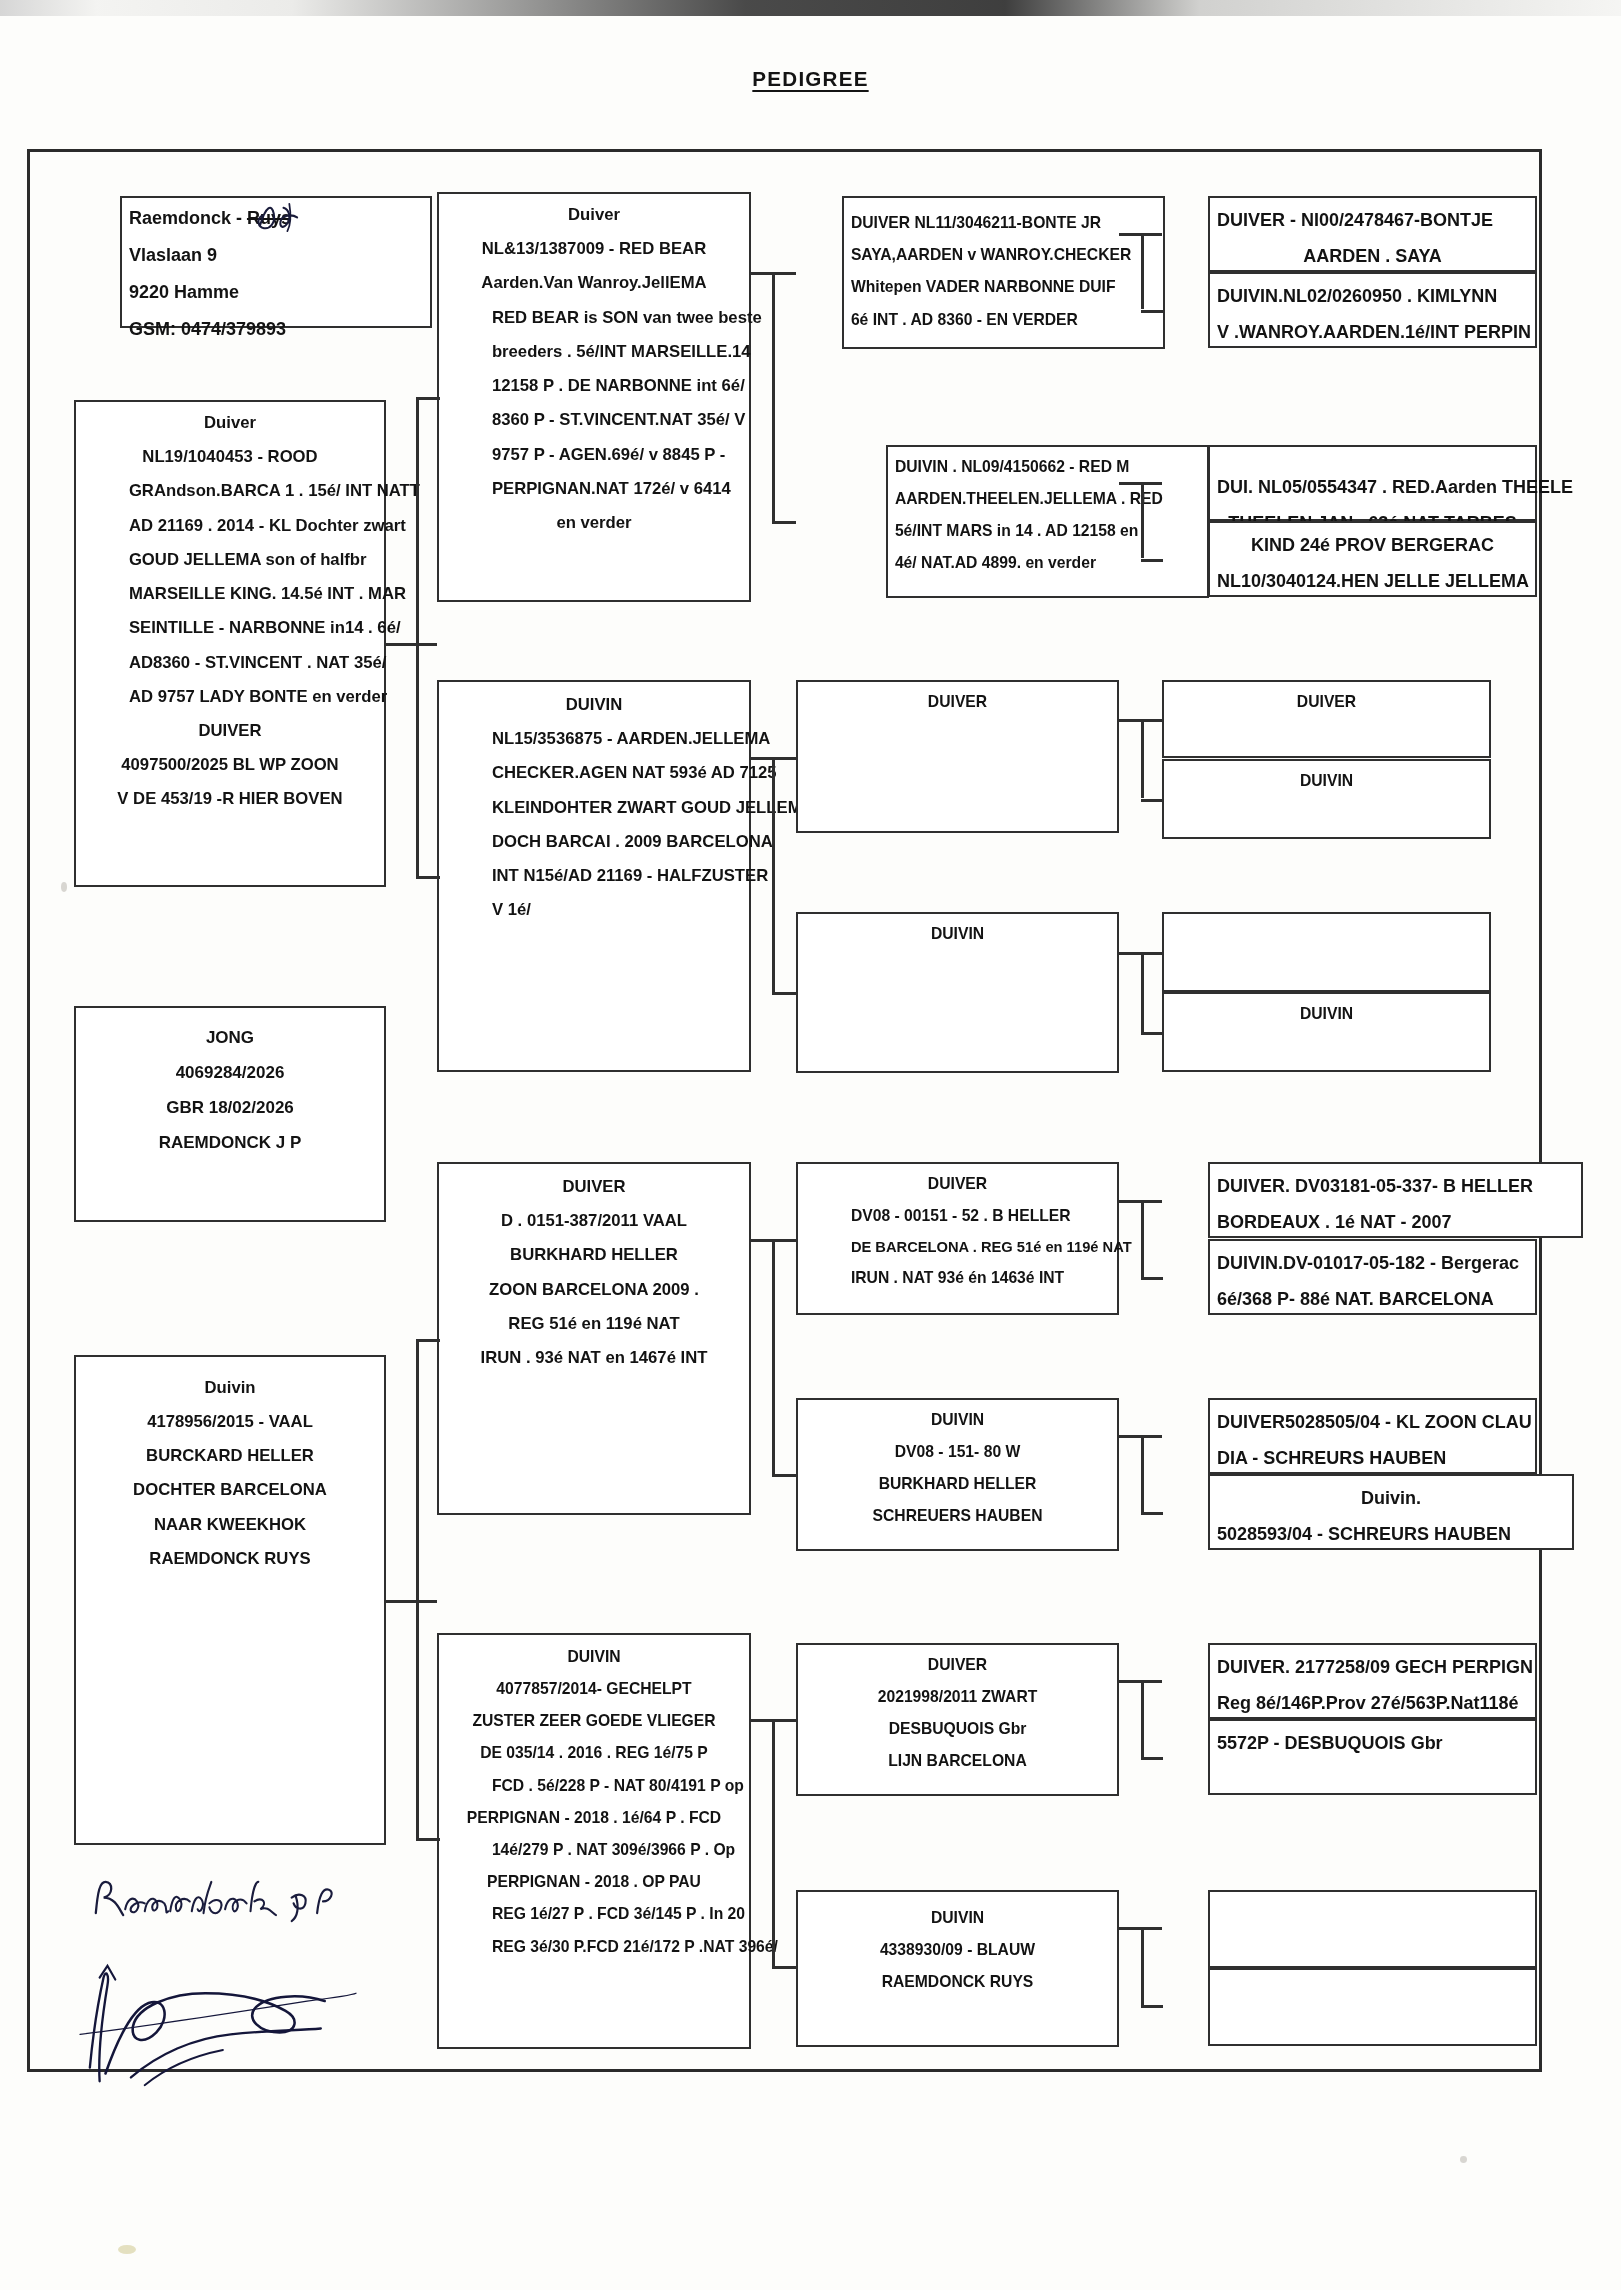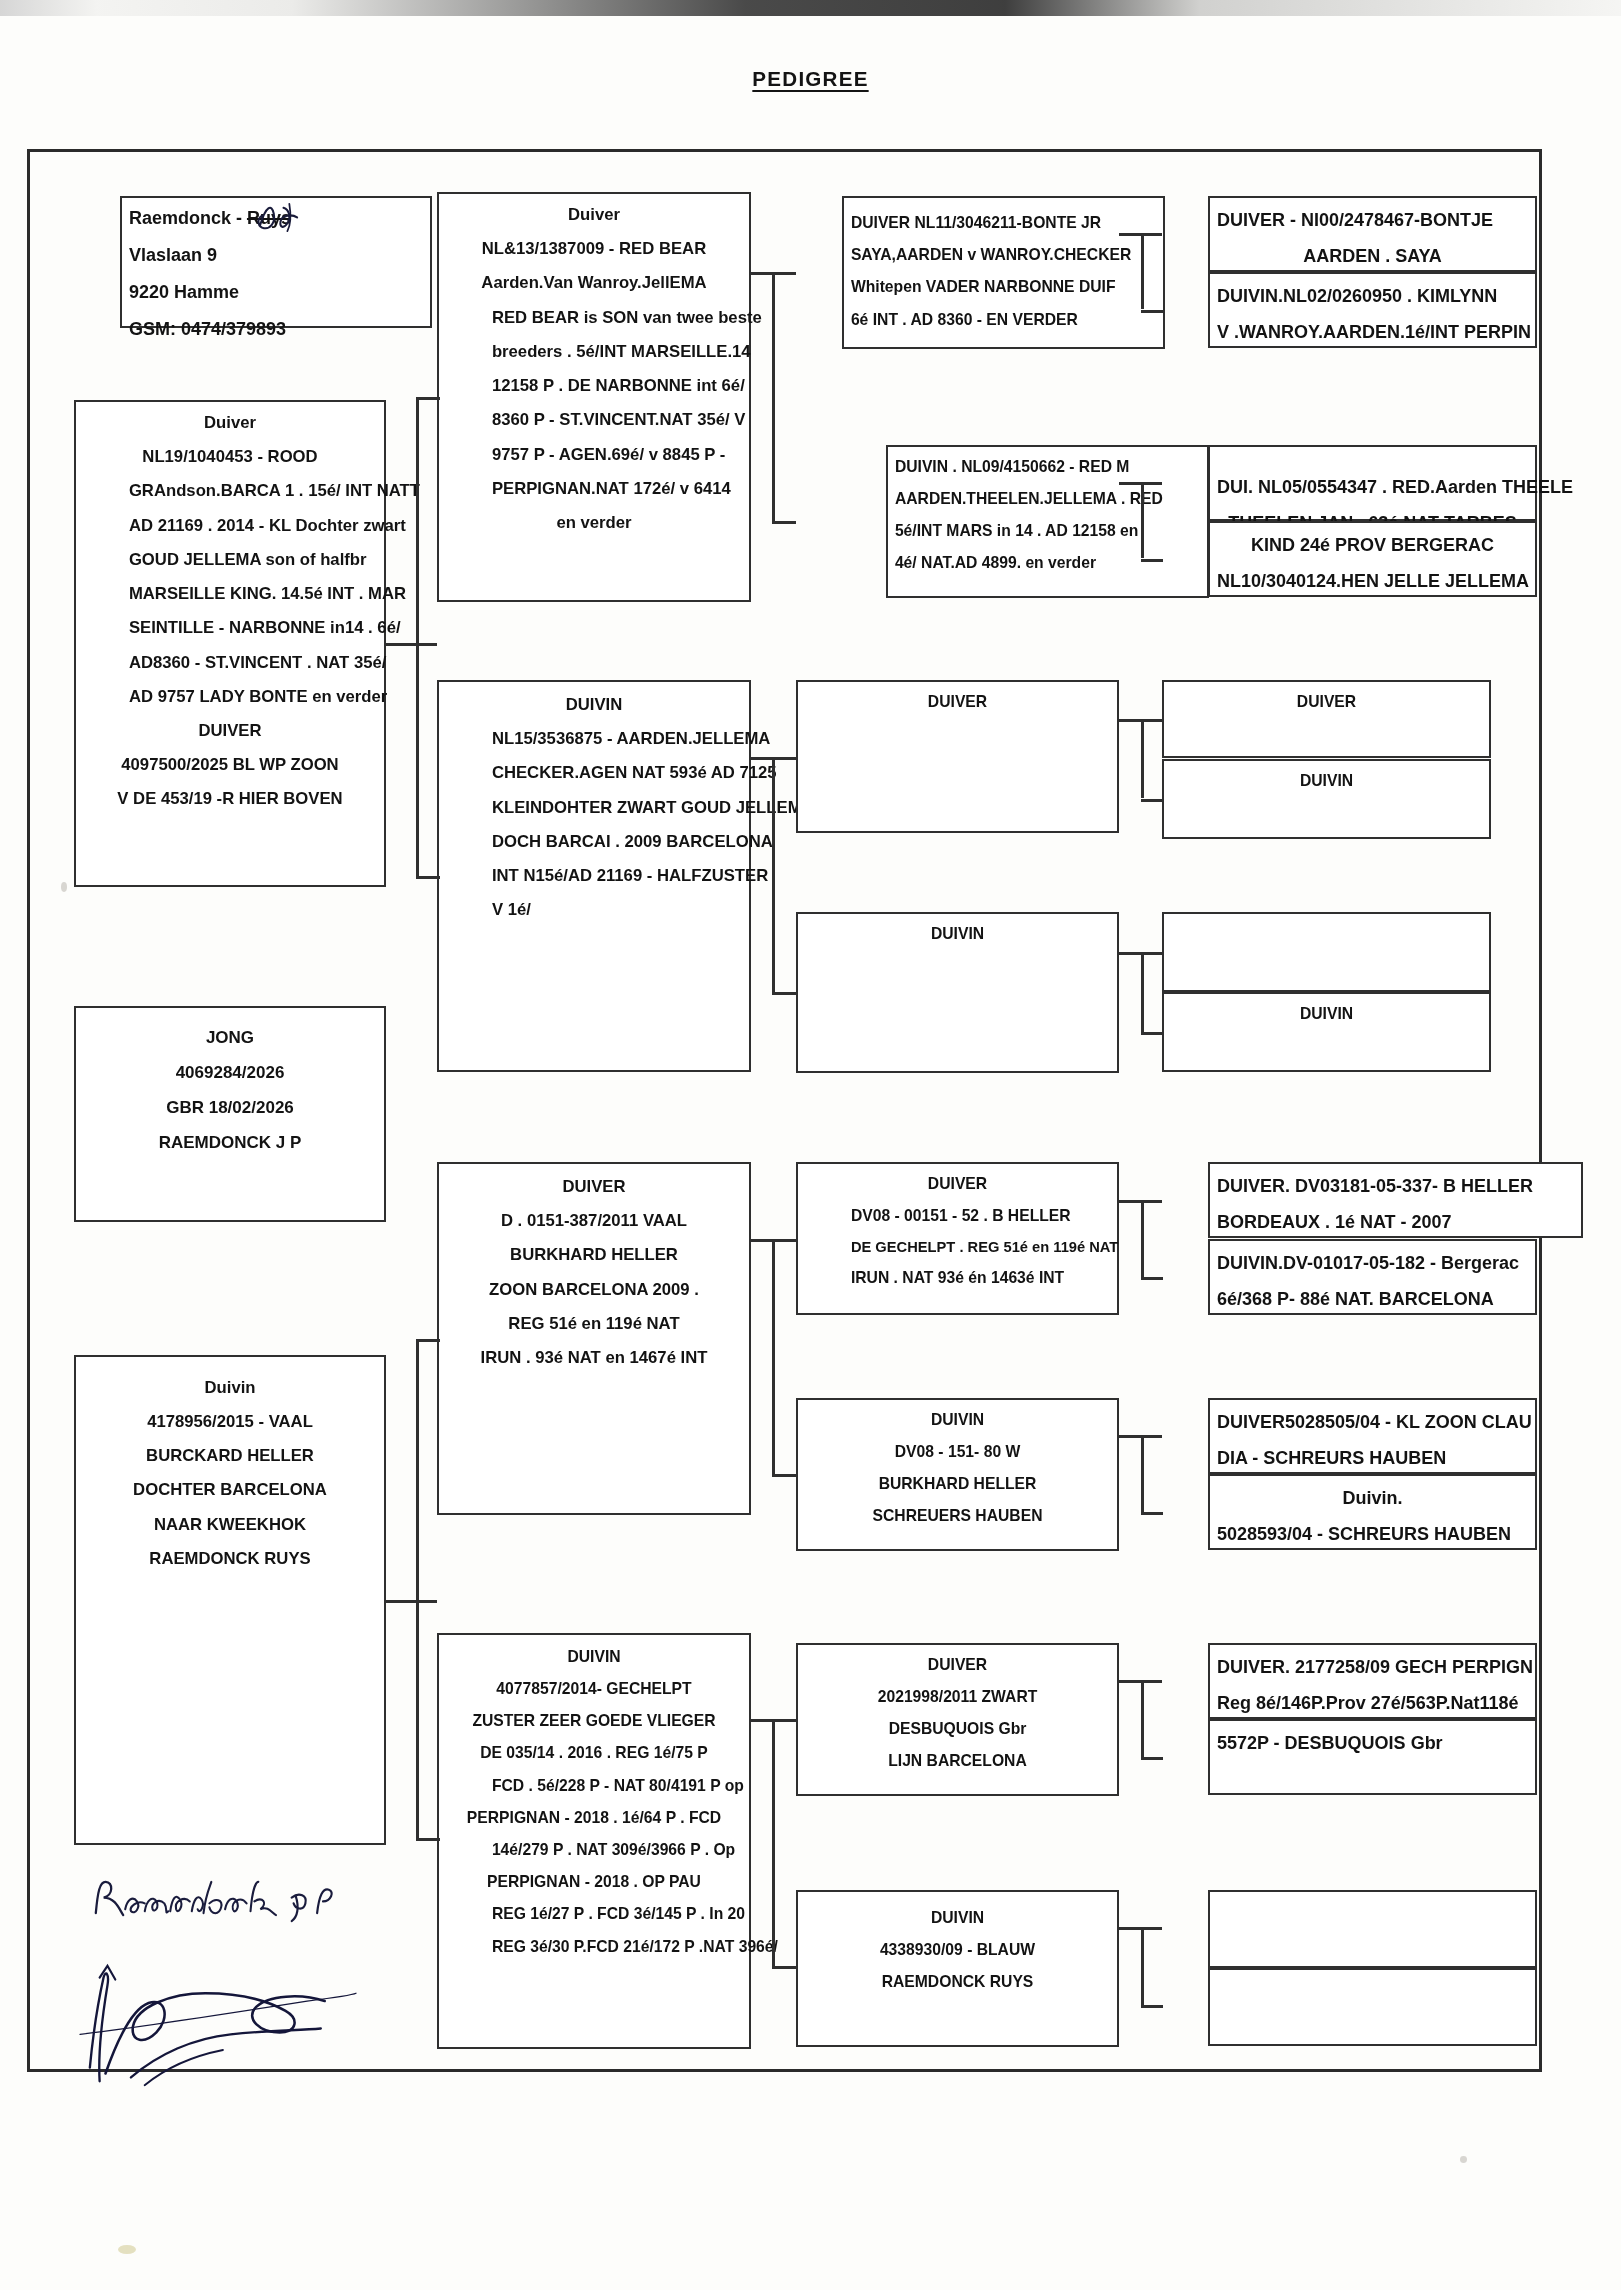--- a/index.html
+++ b/index.html
@@ -248,21 +248,21 @@
     <span class="ln">DUIVER</span>
   </div>
 
   <div class="box t-sm ctr" style="left:796px; top:912px; width:323px; height:161px; padding-top:3.9px;">
     <span class="ln">DUIVIN</span>
   </div>
 
   <div class="box t-sm ctr" style="left:796px; top:1162px; width:323px; height:153px; padding-top:3.9px;">
     <span class="ln">DUIVER</span>
     <span class="ln lft">DV08 - 00151 - 52 . B HELLER</span>
-    <span class="ln lft" style="font-size:14.7px;">DE GECHELPT . REG 51é en 119é NAT</span>
+    <span class="ln lft" style="font-size:14.7px;">DE BARCELONA . REG 51é en 119é NAT</span>
     <span class="ln lft">IRUN . NAT 93é én 1463é   INT</span>
   </div>
 
   <div class="box t-sm ctr" style="left:796px; top:1398px; width:323px; height:153px; padding-top:3.9px;">
     <span class="ln">DUIVIN</span>
     <span class="ln">DV08 - 151- 80 W</span>
     <span class="ln">BURKHARD  HELLER</span>
     <span class="ln">SCHREUERS  HAUBEN</span>
   </div>
 
@@ -323,21 +323,21 @@
   <div class="box t-xs lft" style="left:1162px; top:1239px; width:329px; height:76px; padding-top:3.9px;">
     <span class="ln">DUIVIN.DV-01017-05-182 - Bergerac</span>
     <span class="ln">6é/368 P- 88é NAT. BARCELONA</span>
   </div>
 
   <div class="box t-xs lft" style="left:1162px; top:1398px; width:329px; height:76px; padding-top:3.9px;">
     <span class="ln">DUIVER5028505/04 - KL ZOON CLAU</span>
     <span class="ln">DIA -  SCHREURS  HAUBEN</span>
   </div>
 
-  <div class="box t-xs lft" style="left:1162px; top:1474px; width:329px; height:76px; padding-top:3.9px;">
+  <div class="box t-xs lft" style="left:1162px; top:1474px; width:366px; height:76px; padding-top:3.9px;">
     <span class="ln ctr">Duivin.</span>
     <span class="ln">5028593/04 - SCHREURS HAUBEN</span>
   </div>
 
   <div class="box t-xs lft" style="left:1162px; top:1643px; width:329px; height:76px; padding-top:3.9px;">
     <span class="ln">DUIVER. 2177258/09 GECH PERPIGN</span>
     <span class="ln">Reg 8é/146P.Prov 27é/563P.Nat118é</span>
   </div>
 
   <div class="box t-xs lft" style="left:1162px; top:1719px; width:329px; height:76px; padding-top:3.9px;">

